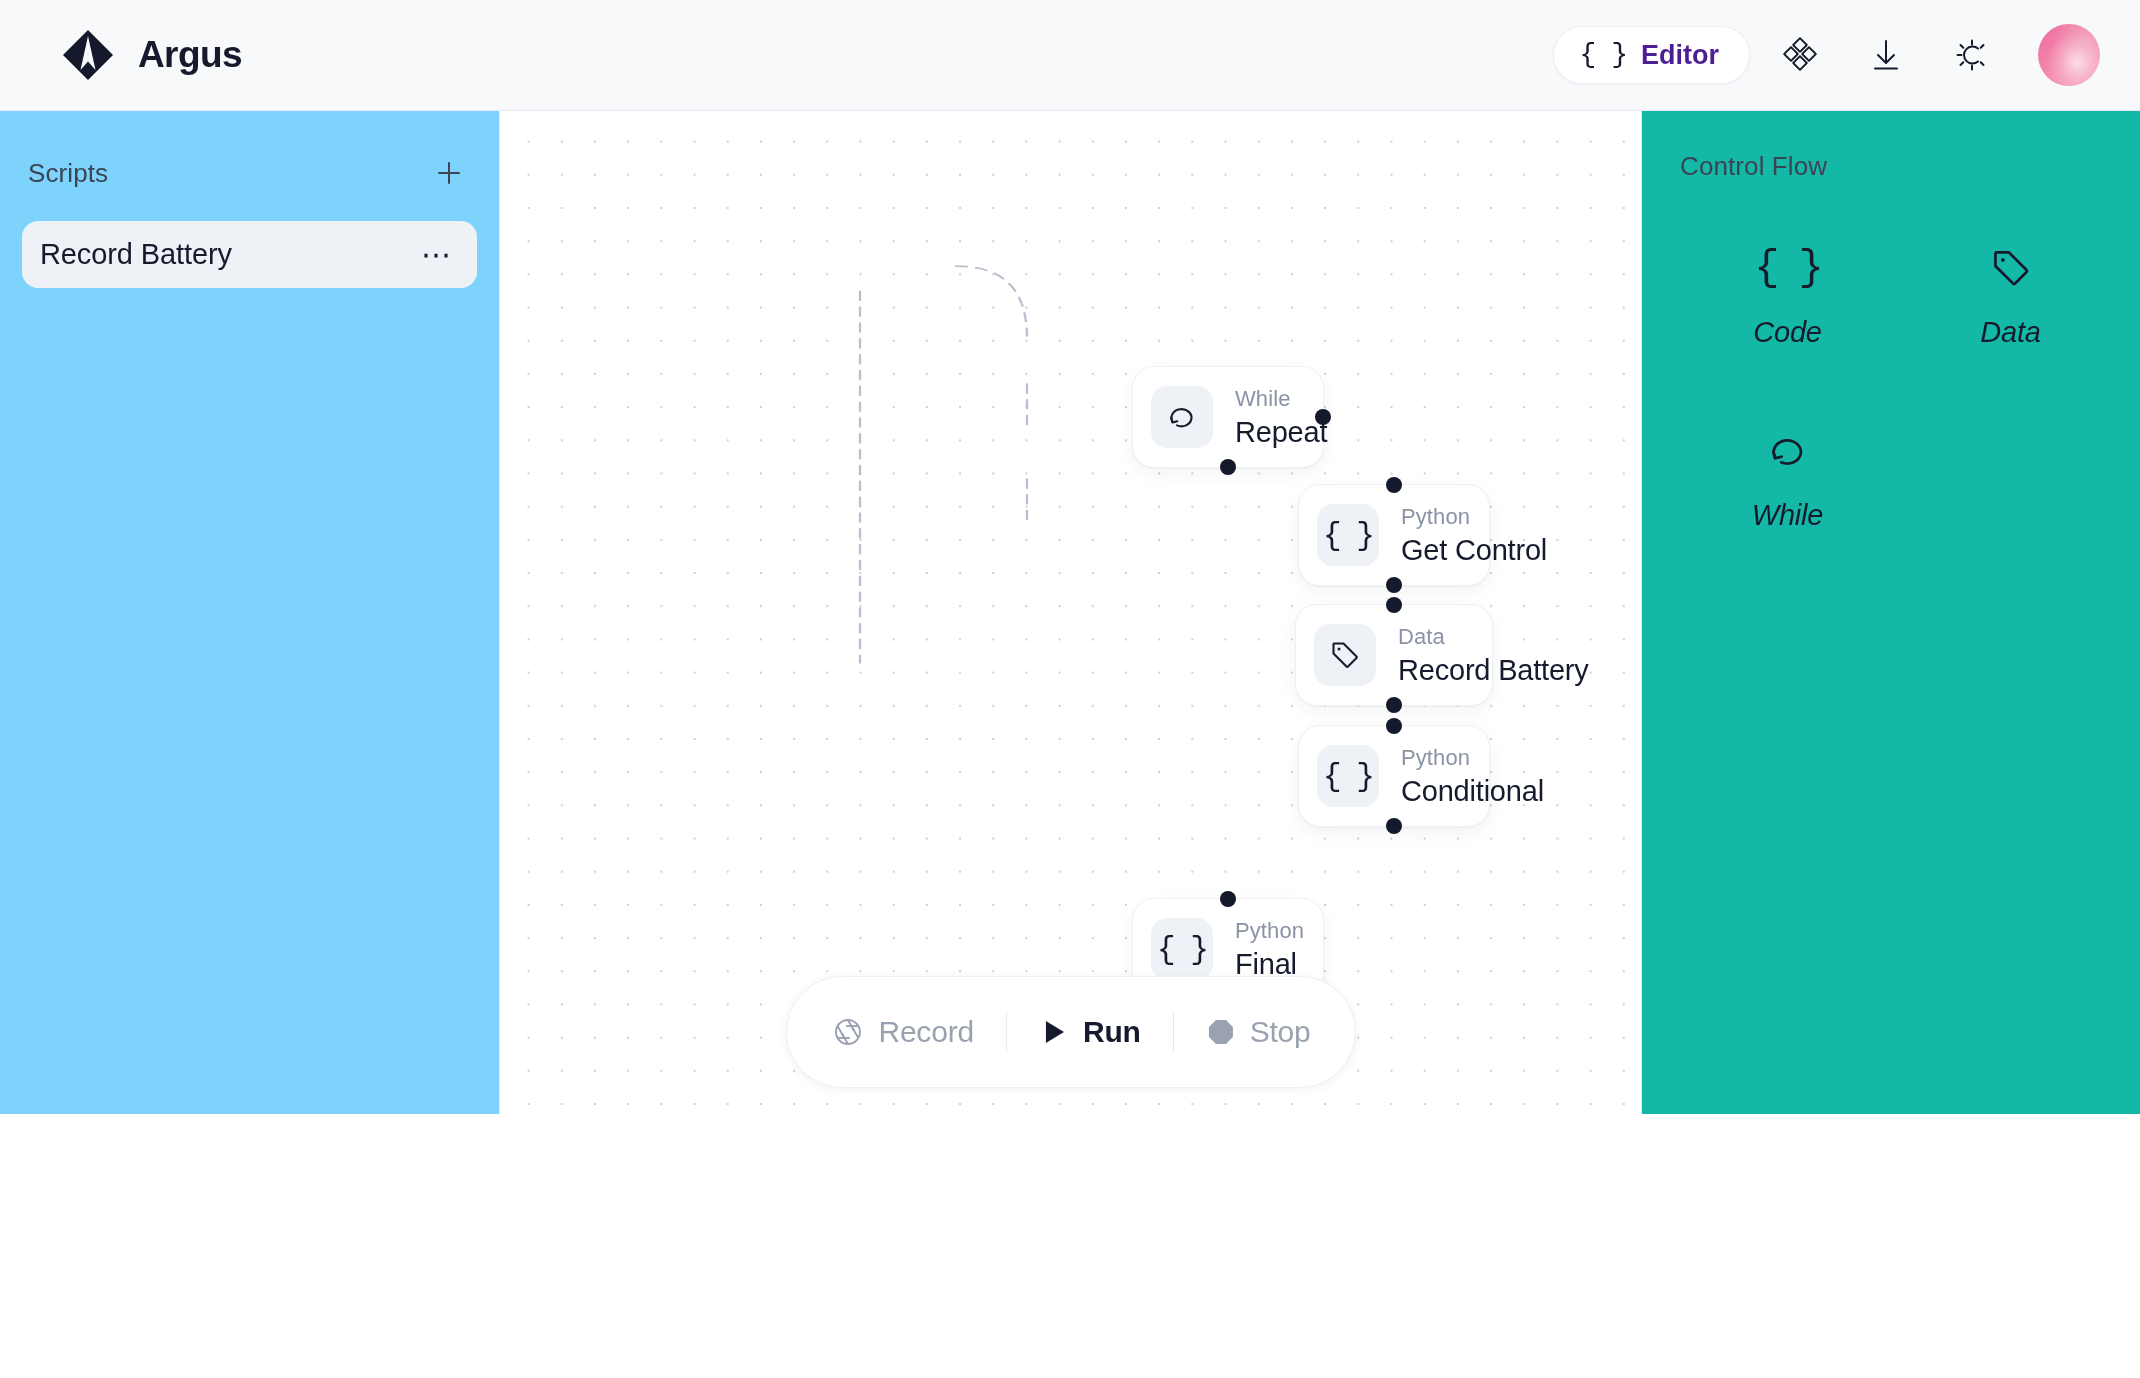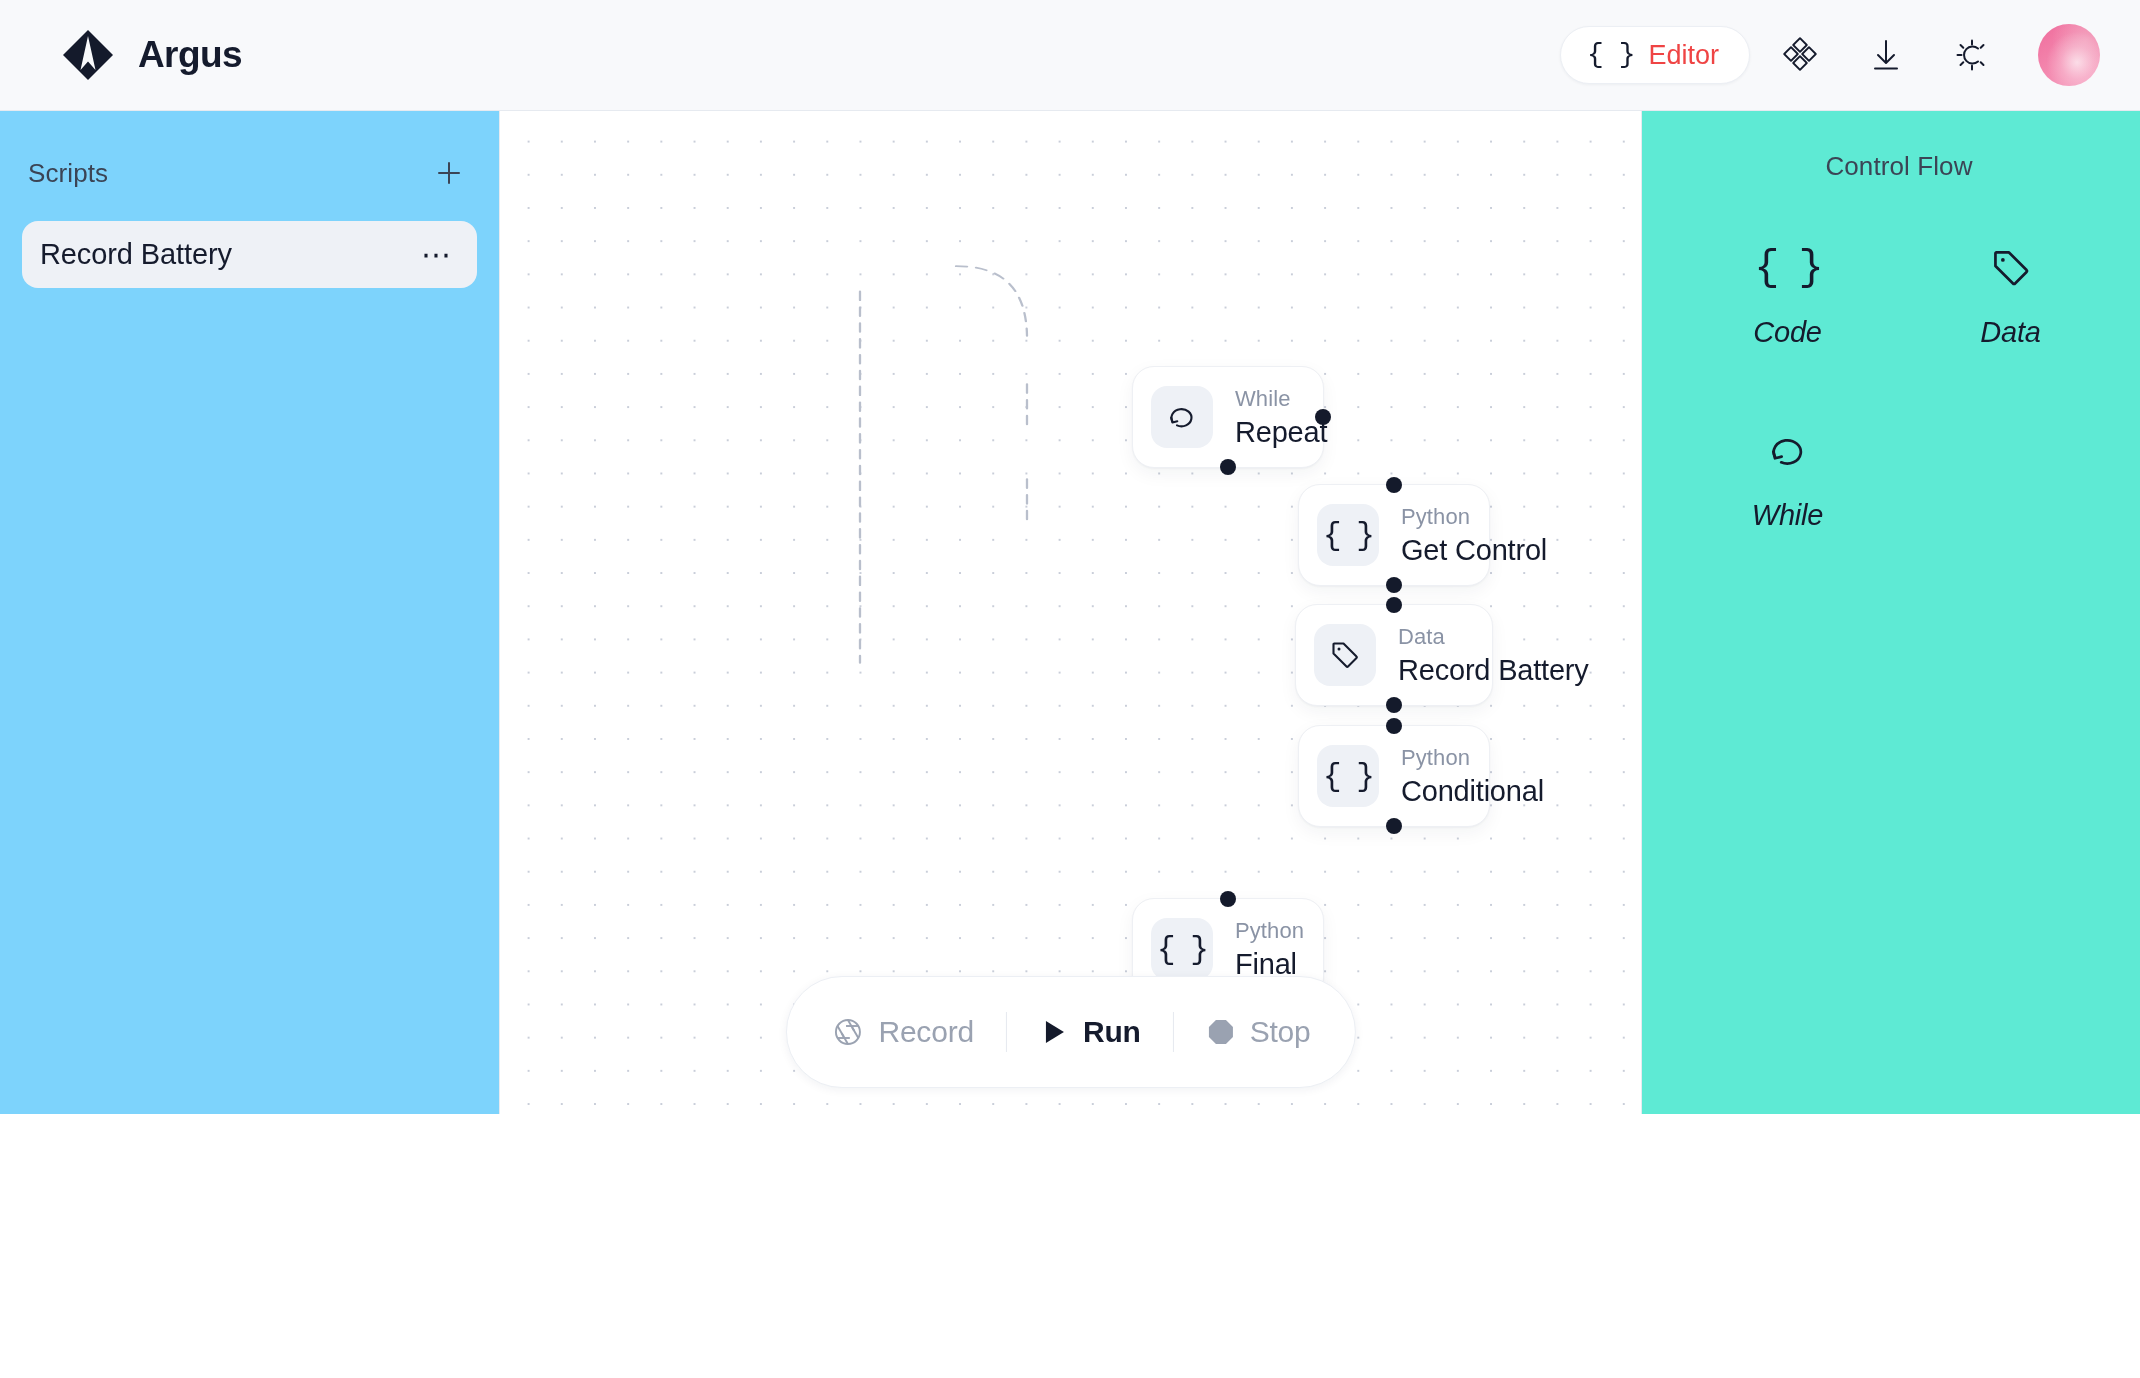--- a/index.html
+++ b/index.html
@@ -75,22 +75,23 @@
   }
   .editor-pill .braces {
     font-size: 28px;
     font-family: "Liberation Mono", monospace;
     color: #151b2d;
     letter-spacing: -1px;
     line-height: 1;
   }
   .editor-pill .editor-label {
     font-size: 27px;
-    color: #ef4444;
+    color: #4c1d95;
     line-height: 1;
+    font-weight: bold;
   }
 
   .icon-btn {
     width: 72px;
     height: 72px;
     display: flex;
     align-items: center;
     justify-content: center;
     border-radius: 14px;
     cursor: pointer;
@@ -293,24 +294,23 @@
     width: 1px;
     height: 40px;
     background: #e5e9ef;
     margin: 0 6px;
   }
 
   
   .rightpanel {
     width: 499px;
     min-width: 499px;
-    background: #5eead4;
+    background: #14b8a6;
     border-left: 1px solid #e6eaf0;
     padding: 28px 18px 0 34px;
-    text-align: center;
   }
 
   .rp-title {
     font-size: 26px;
     color: #3b4455;
     padding: 12px 4px 0 4px;
     letter-spacing: 0.1px;
   }
 
   .palette {

